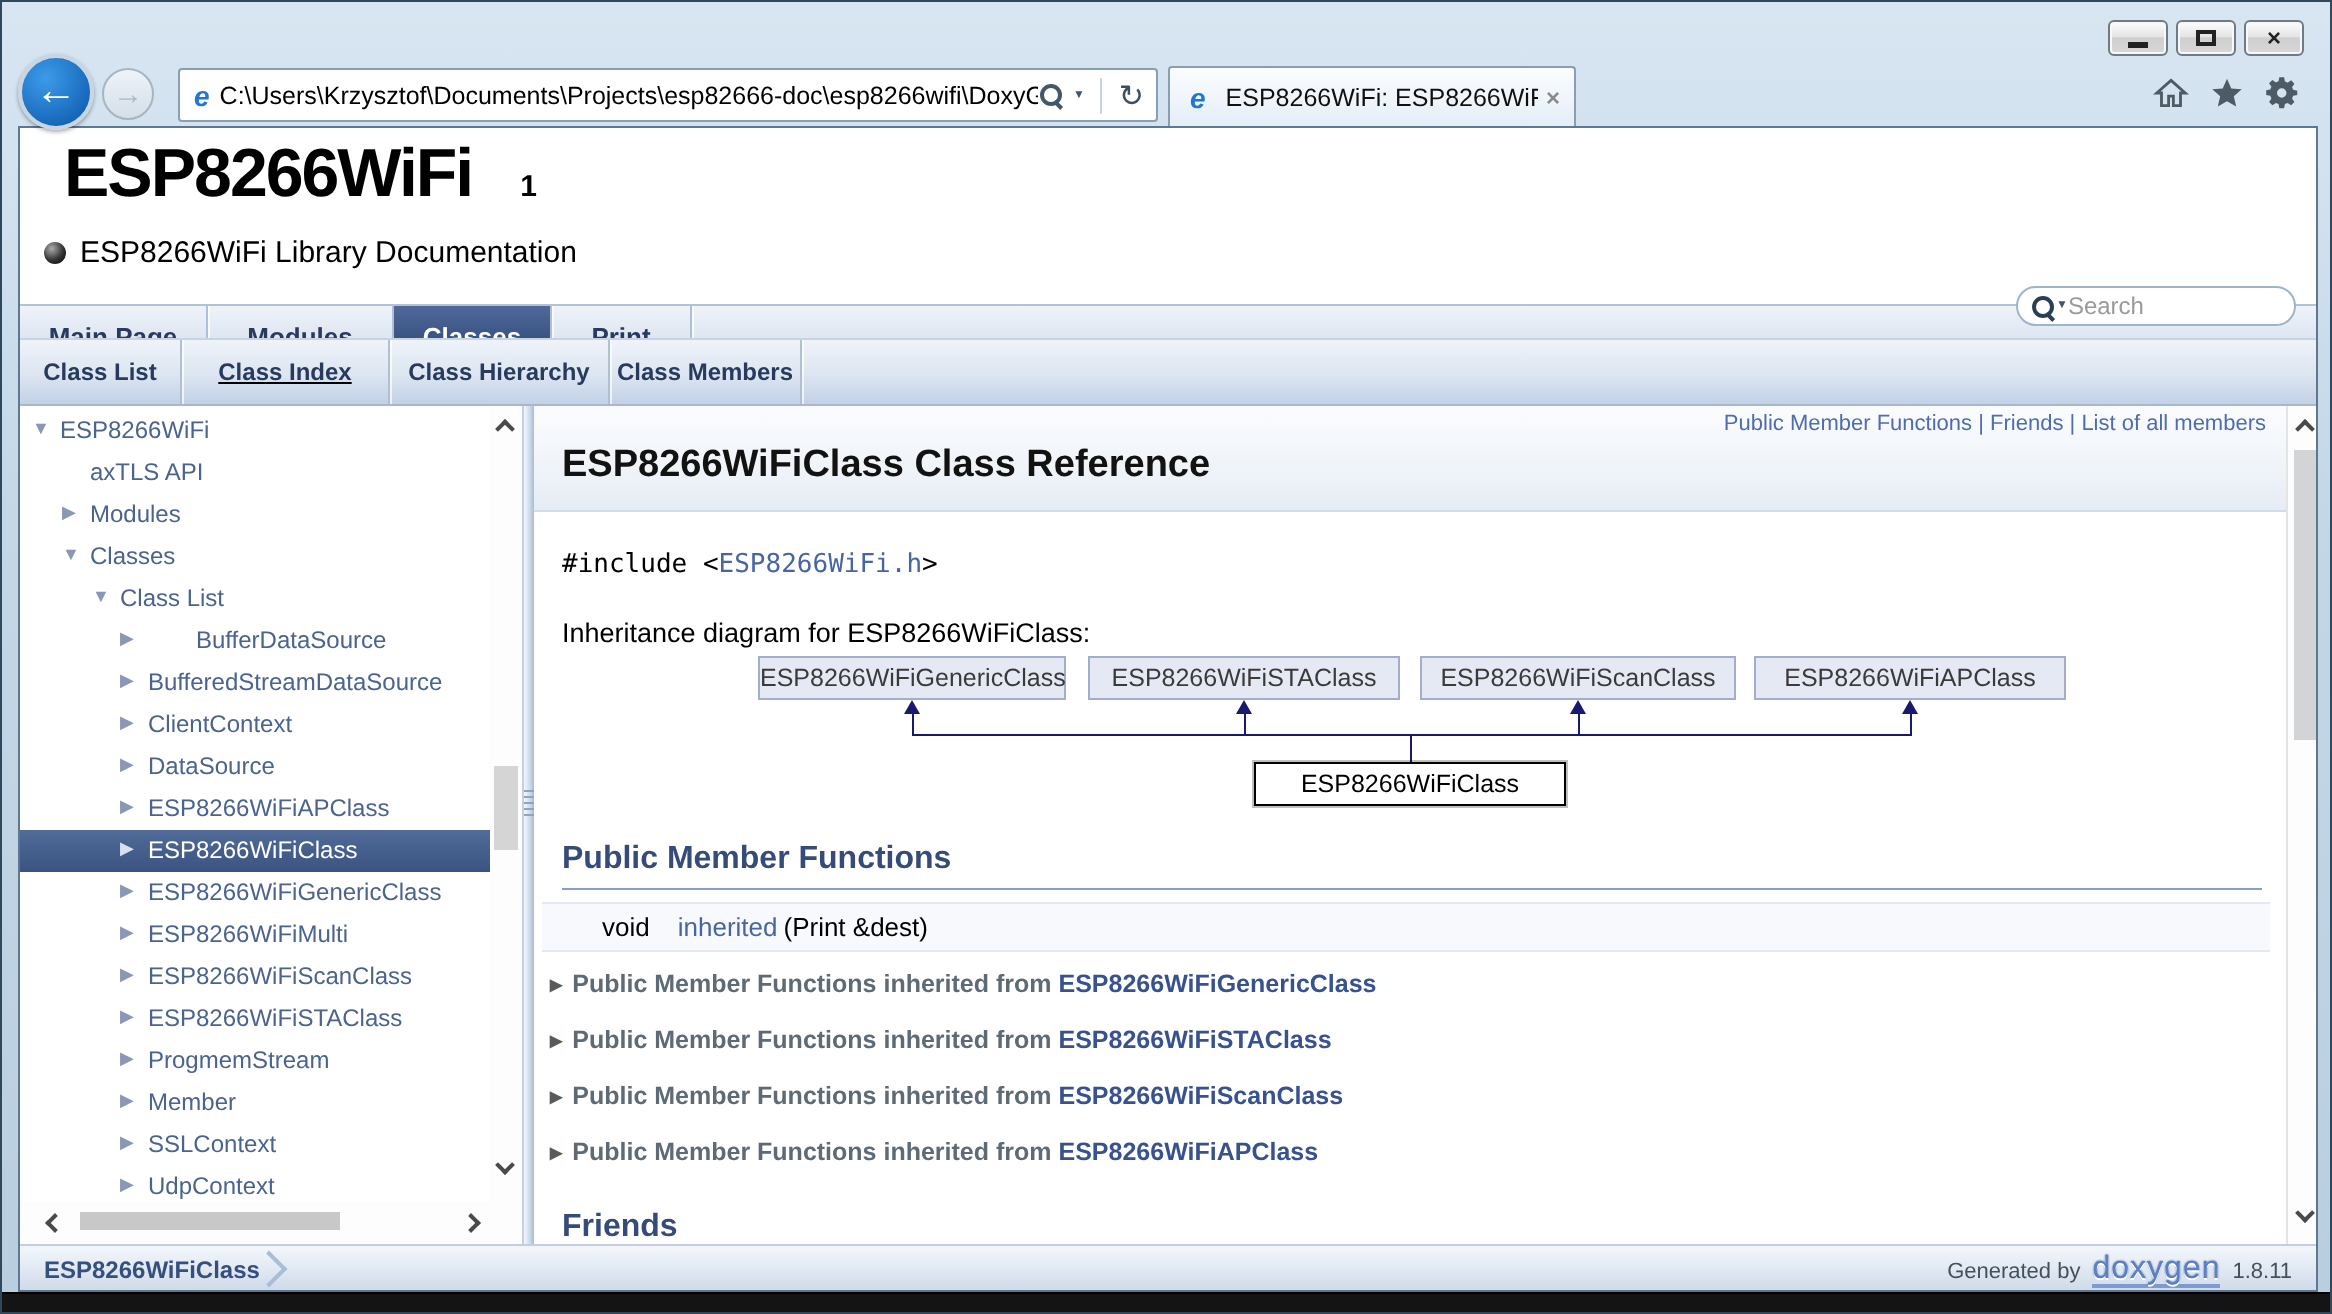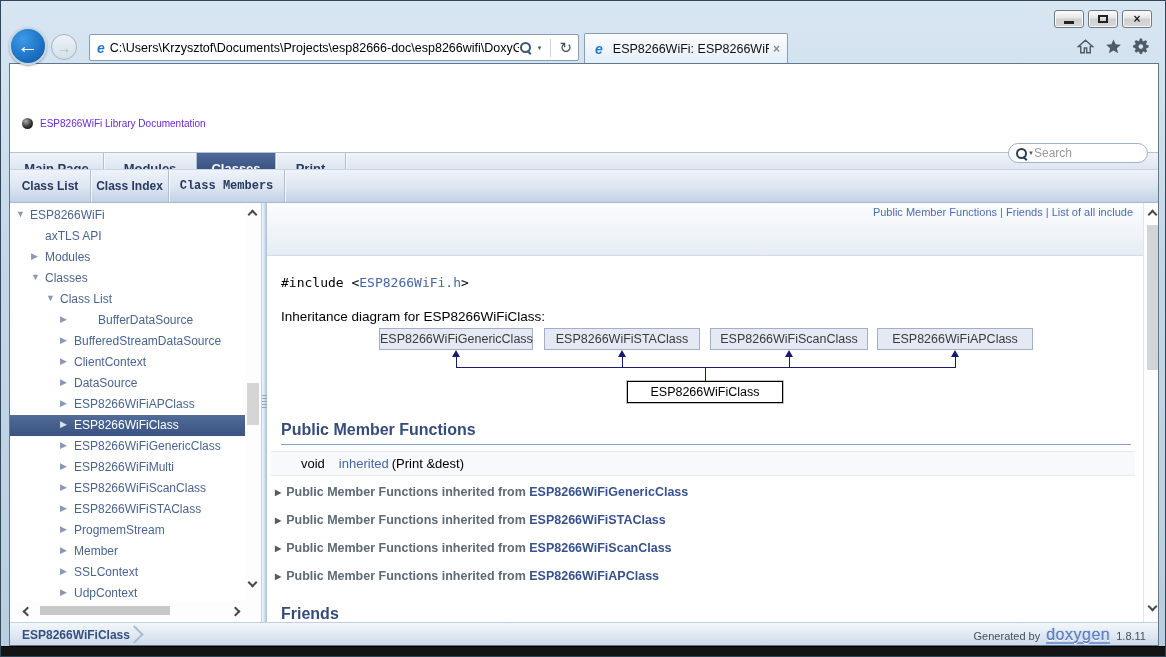--- a/index.html
+++ b/index.html
@@ -34,21 +34,21 @@
   .tb-icons svg { width:19px; height:19px; }
 
   
   .client { position:absolute; left:8px; top:62px; width:1150px; height:583px; background:#fff; border:1px solid #5E7890; overflow:hidden; }
   .titlearea { position:absolute; left:0; top:0; width:100%; height:73px; background:#fff; }
   .pname { font-size:34px; font-weight:bold; color:#000; letter-spacing:-1px; }
   .ptitle { position:absolute; left:22px; top:4px; }
   .pver { font-size:15px; font-weight:bold; margin-left:24px; color:#000; }
   .pbrief { position:absolute; left:12px; top:54px; display:flex; align-items:center; gap:7px; }
   .logo-dot { width:11px; height:11px; border-radius:50%; background:radial-gradient(circle at 35% 30%, #AAA, #333 55%, #000); }
-  .pbrief-text { font-size:10px; color:#6d28d9; }
+  .pbrief-text { font-size:15px; color:#000000; }
 
   
   .tabs1 { position:absolute; left:0; top:88px; width:100%; height:32px; background:linear-gradient(180deg,#EFF3F9 0%,#DCE5F1 55%,#C2D1E6 100%); border-top:1px solid #B4C2D8; display:flex; }
   .tabs2 { position:absolute; left:0; top:105px; width:100%; height:34px; background:linear-gradient(180deg,#EFF3F9 0%,#DCE5F1 55%,#C2D1E6 100%); border-top:1px solid #C8D4E4; border-bottom:1px solid #A6B8D0; display:flex; }
   .tab1, .tab2 { height:100%; display:flex; align-items:center; justify-content:center; border-right:1px solid #AFBFD8; box-shadow:1px 0 0 rgba(255,255,255,.7); }
   .tab1 span { font-size:13px; font-weight:bold; color:#283A5D; }
   .tab2 span { font-size:12px; font-weight:bold; color:#283A5D; }
   .tab1.active { background:linear-gradient(180deg,#50699B 0%,#36507E 60%,#31497A 100%); }
   .tab1.active span { color:#FFFFFF; }
   .searchbox { position:absolute; right:10px; top:79px; width:140px; height:20px; background:#fff; border:1px solid #9FB3CC; border-radius:10px; display:flex; align-items:center; padding:0 6px; }
@@ -177,20 +177,23 @@
           </svg></span>
       <span><svg viewBox="0 0 24 24">
             <path fill-rule="evenodd" fill="#4D5B66" d="M21 13.5v-3l-2.6-.5a6.7 6.7 0 0 0-.7-1.7l1.5-2.2-2.1-2.1-2.2 1.5c-.5-.3-1.1-.5-1.7-.7L12.7 2h-3l-.5 2.6c-.6.2-1.2.4-1.7.7L5.3 3.8 3.2 5.9l1.5 2.2c-.3.5-.5 1.1-.7 1.7l-2.6.5v3l2.6.5c.2.6.4 1.2.7 1.7l-1.5 2.2 2.1 2.1 2.2-1.5c.5.3 1.1.5 1.7.7l.5 2.6h3l.5-2.6c.6-.2 1.2-.4 1.7-.7l2.2 1.5 2.1-2.1-1.5-2.2c.3-.5.5-1.1.7-1.7l2.6-.5zM11.2 15a3 3 0 1 1 0-6 3 3 0 0 1 0 6z"></path>
           </svg></span>
     </div>
   </div>
 
   <div class="client">
 
     <div class="titlearea">
+      <div class="ptitle">
+        <span class="pname">ESP8266WiFi</span><span class="pver">1</span>
+      </div>
       <div class="pbrief">
         <span class="logo-dot"></span>
         <span class="pbrief-text">ESP8266WiFi Library Documentation</span>
       </div>
     </div>
 
     <div class="tabs1" id="tabs1">
         <div class="tab1" style="width: 94px;">
           <span>Main Page</span>
         </div>
@@ -206,24 +209,27 @@
       </div>
     <div class="searchbox">
       <span class="mag"></span>
       <span class="tiny-arrow">▼</span>
       <input class="search-input" placeholder="Search" style="">
     </div>
     <div class="tabs2" id="tabs2">
         <div class="tab2" style="width: 81px;">
           <span>Class List</span>
         </div>
-        <div class="tab2" style="width: 78px;">
+        <div class="tab2" style="width: 104px; text-decoration: underline;">
           <span>Class Index</span>
         </div>
-        <div class="tab2" style="width: 116px; font-family: Liberation Mono, monospace;">
+        <div class="tab2" style="width: 110px;">
+          <span>Class Hierarchy</span>
+        </div>
+        <div class="tab2" style="width: 96px;">
           <span>Class Members</span>
         </div>
       </div>
 
     <div class="splitarea">
 
       <div class="sidebar" id="navtree">
           <div class="trow" style="top: 2px;">
             <span class="tarrow" style="left: 6px;">▼</span>
             <span class="tlabel" style="left: 20px;">ESP8266WiFi</span>
@@ -311,21 +317,22 @@
         <div class="sh-thumb"></div>
         <span class="chev right"></span>
       </div>
 
       <div class="splitter">
           <div class="grip"></div>
         </div>
 
       <div class="doc">
         <div class="doc-header">
-          <div class="summary" id="summary"><span class="slink">Public Member Functions</span><span class="ssep"> | </span><span class="slink">Friends</span><span class="ssep"> | </span><span class="slink">List of all include</span></div>
+          <div class="summary" id="summary"><span class="slink">Public Member Functions</span><span class="ssep"> | </span><span class="slink">Friends</span><span class="ssep"> | </span><span class="slink">List of all members</span></div>
+          <div class="doc-title">ESP8266WiFiClass Class Reference</div>
         </div>
 
         <div class="include-line"><span>#include &lt;</span><span class="include-link">ESP8266WiFi.h</span><span>&gt;</span></div>
 
         <div class="inh-label">Inheritance diagram for ESP8266WiFiClass:</div>
 
         <div class="diagram" id="diagram">
           <div class="dbus"></div>
           <div class="dchildstub"></div>
           <div class="dbox child">ESP8266WiFiClass</div>

